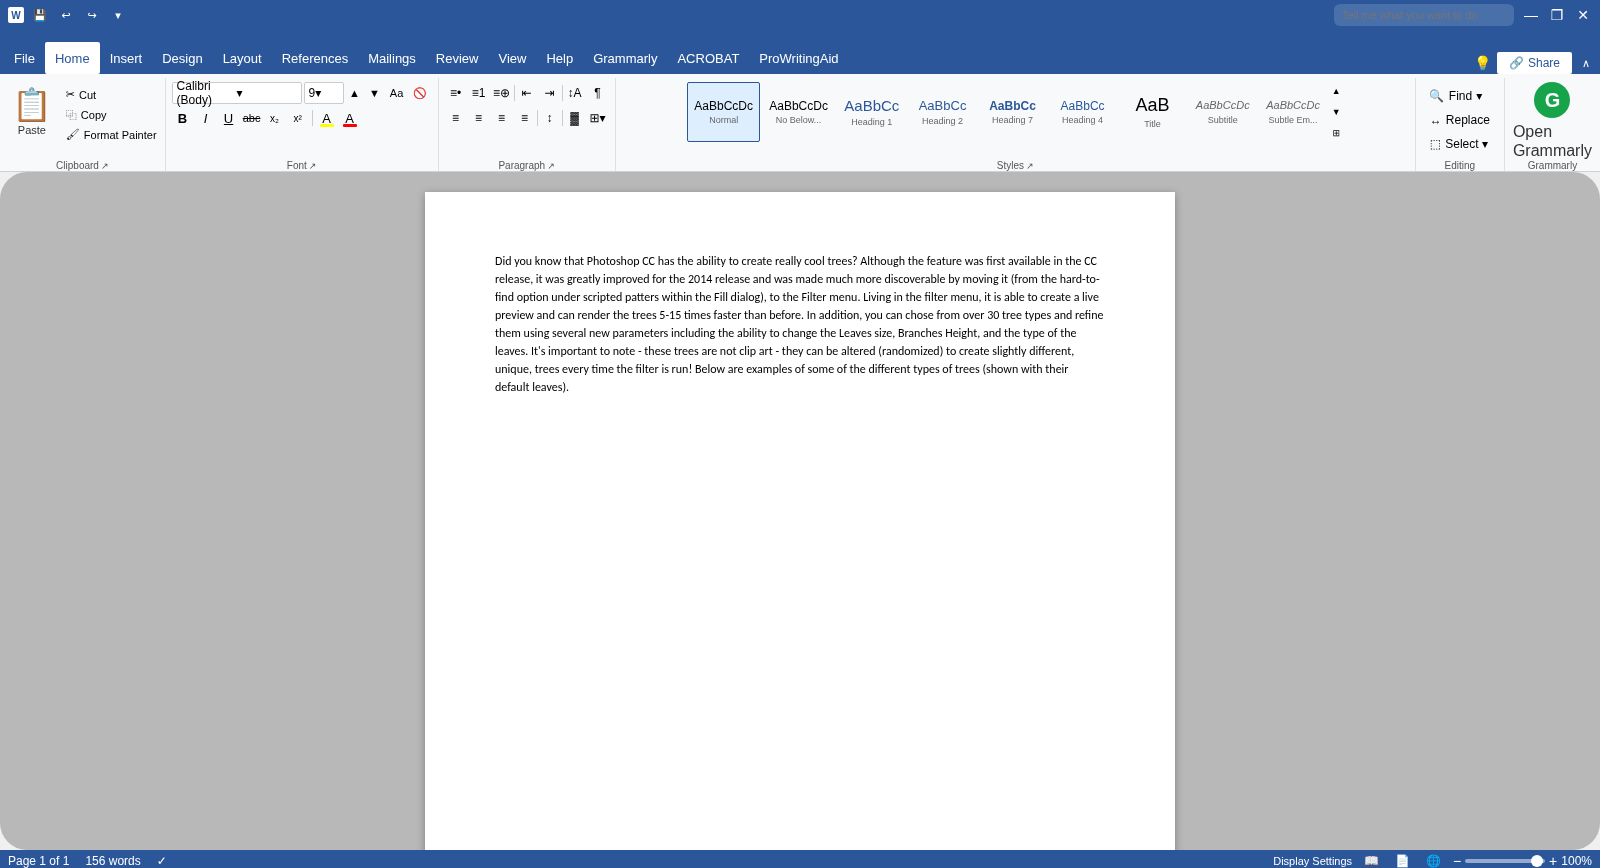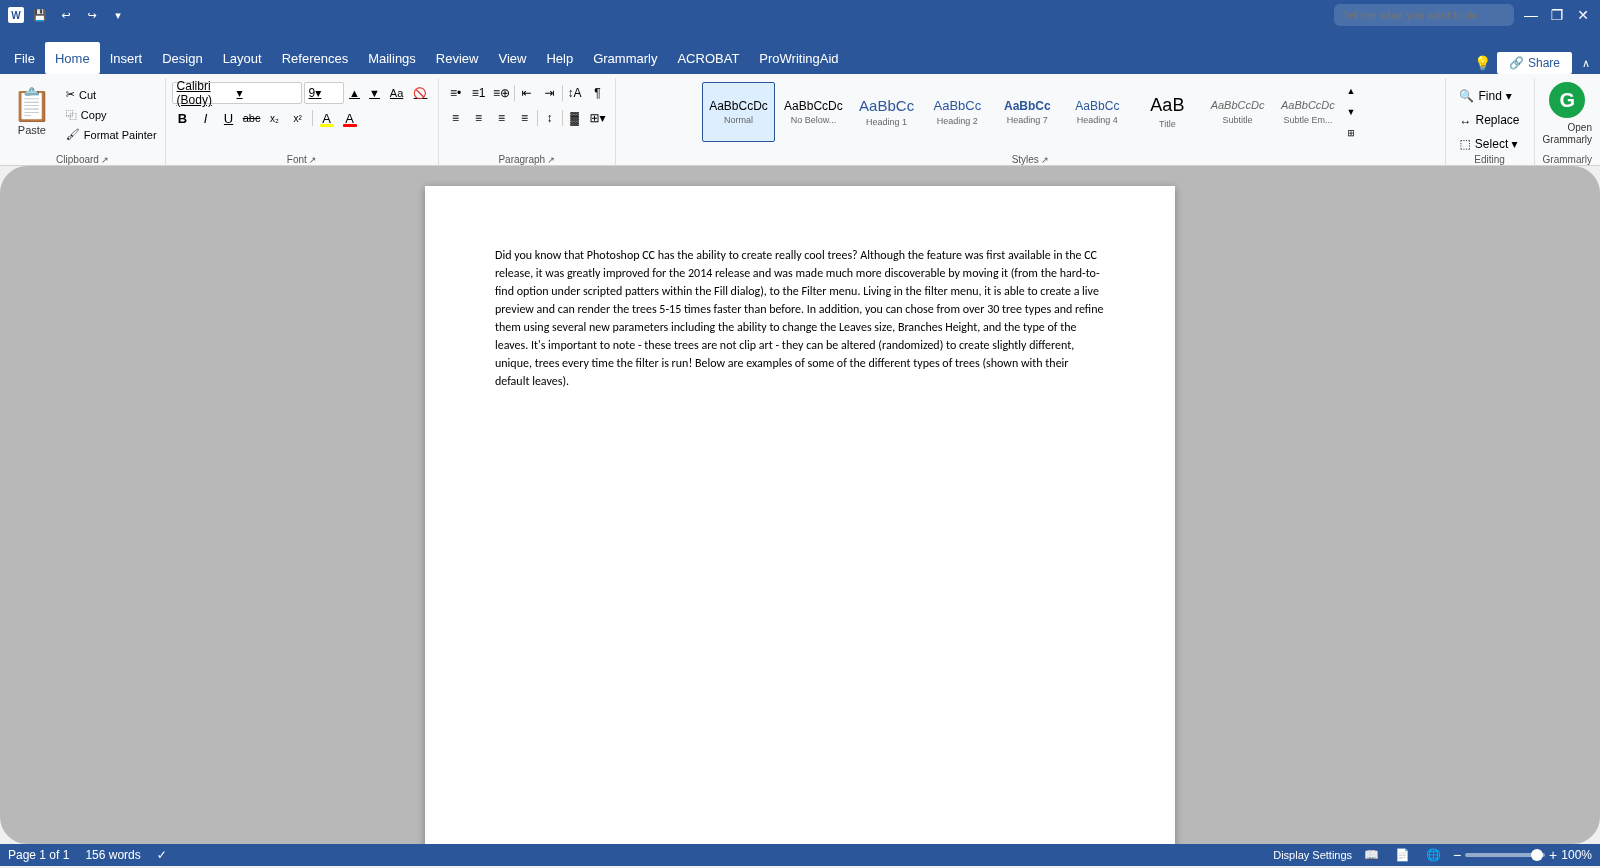--- a/index.html
+++ b/index.html
@@ -76,21 +76,21 @@
     .paste-btn {
       display: flex;
       flex-direction: column;
       align-items: center;
       padding: 4px 8px;
       cursor: pointer;
       border-radius: 2px;
       min-width: 50px;
     }
     .clipboard-right-btn { display: flex; align-items: center; gap: 4px; font-size: 11px; cursor: pointer; padding: 2px 4px; border-radius: 2px; white-space: nowrap; }
-    .font-row { display: flex; align-items: center; gap: 2px; text-decoration: underline; }
+    .font-row { display: flex; align-items: center; gap: 2px; }
     .font-selector {
       display: flex; align-items: center; border: 1px solid #ccc; border-radius: 2px;
       padding: 2px 4px; font-size: 12px; background: white; cursor: pointer; min-width: 130px;
       height: 22px;
     }
     .font-selector span { flex: 1; }
     .font-size-selector {
       display: flex; align-items: center; border: 1px solid #ccc; border-radius: 2px;
       padding: 2px 4px; font-size: 12px; background: white; cursor: pointer; min-width: 40px;
       height: 22px;
@@ -396,21 +396,21 @@
       <div class="ribbon-group-label-row">
         <span>Editing</span>
       </div>
     </div>
 
     <div class="ribbon-group" style="padding:4px 8px 0 8px; justify-content:space-between; align-items:center;">
       <div style="display:flex; flex-direction:column; align-items:center; gap:4px;">
         <div class="grammarly-circle">
           <span>G</span>
         </div>
-        <div style="font-size:10px; color:#333; text-align:right; line-height:1.2;">Open<br>Grammarly</div>
+        <div style="font-size:16px; color:#333; text-align:left; line-height:1.2;">Open<br>Grammarly</div>
       </div>
       <div class="ribbon-group-label-row">
         <span>Grammarly</span>
       </div>
     </div>
 
   </div>
 </div>
 
 <div class="doc-area" style="height: calc(868px - 30px - 44px - 94px - 22px); overflow-y:auto;">

